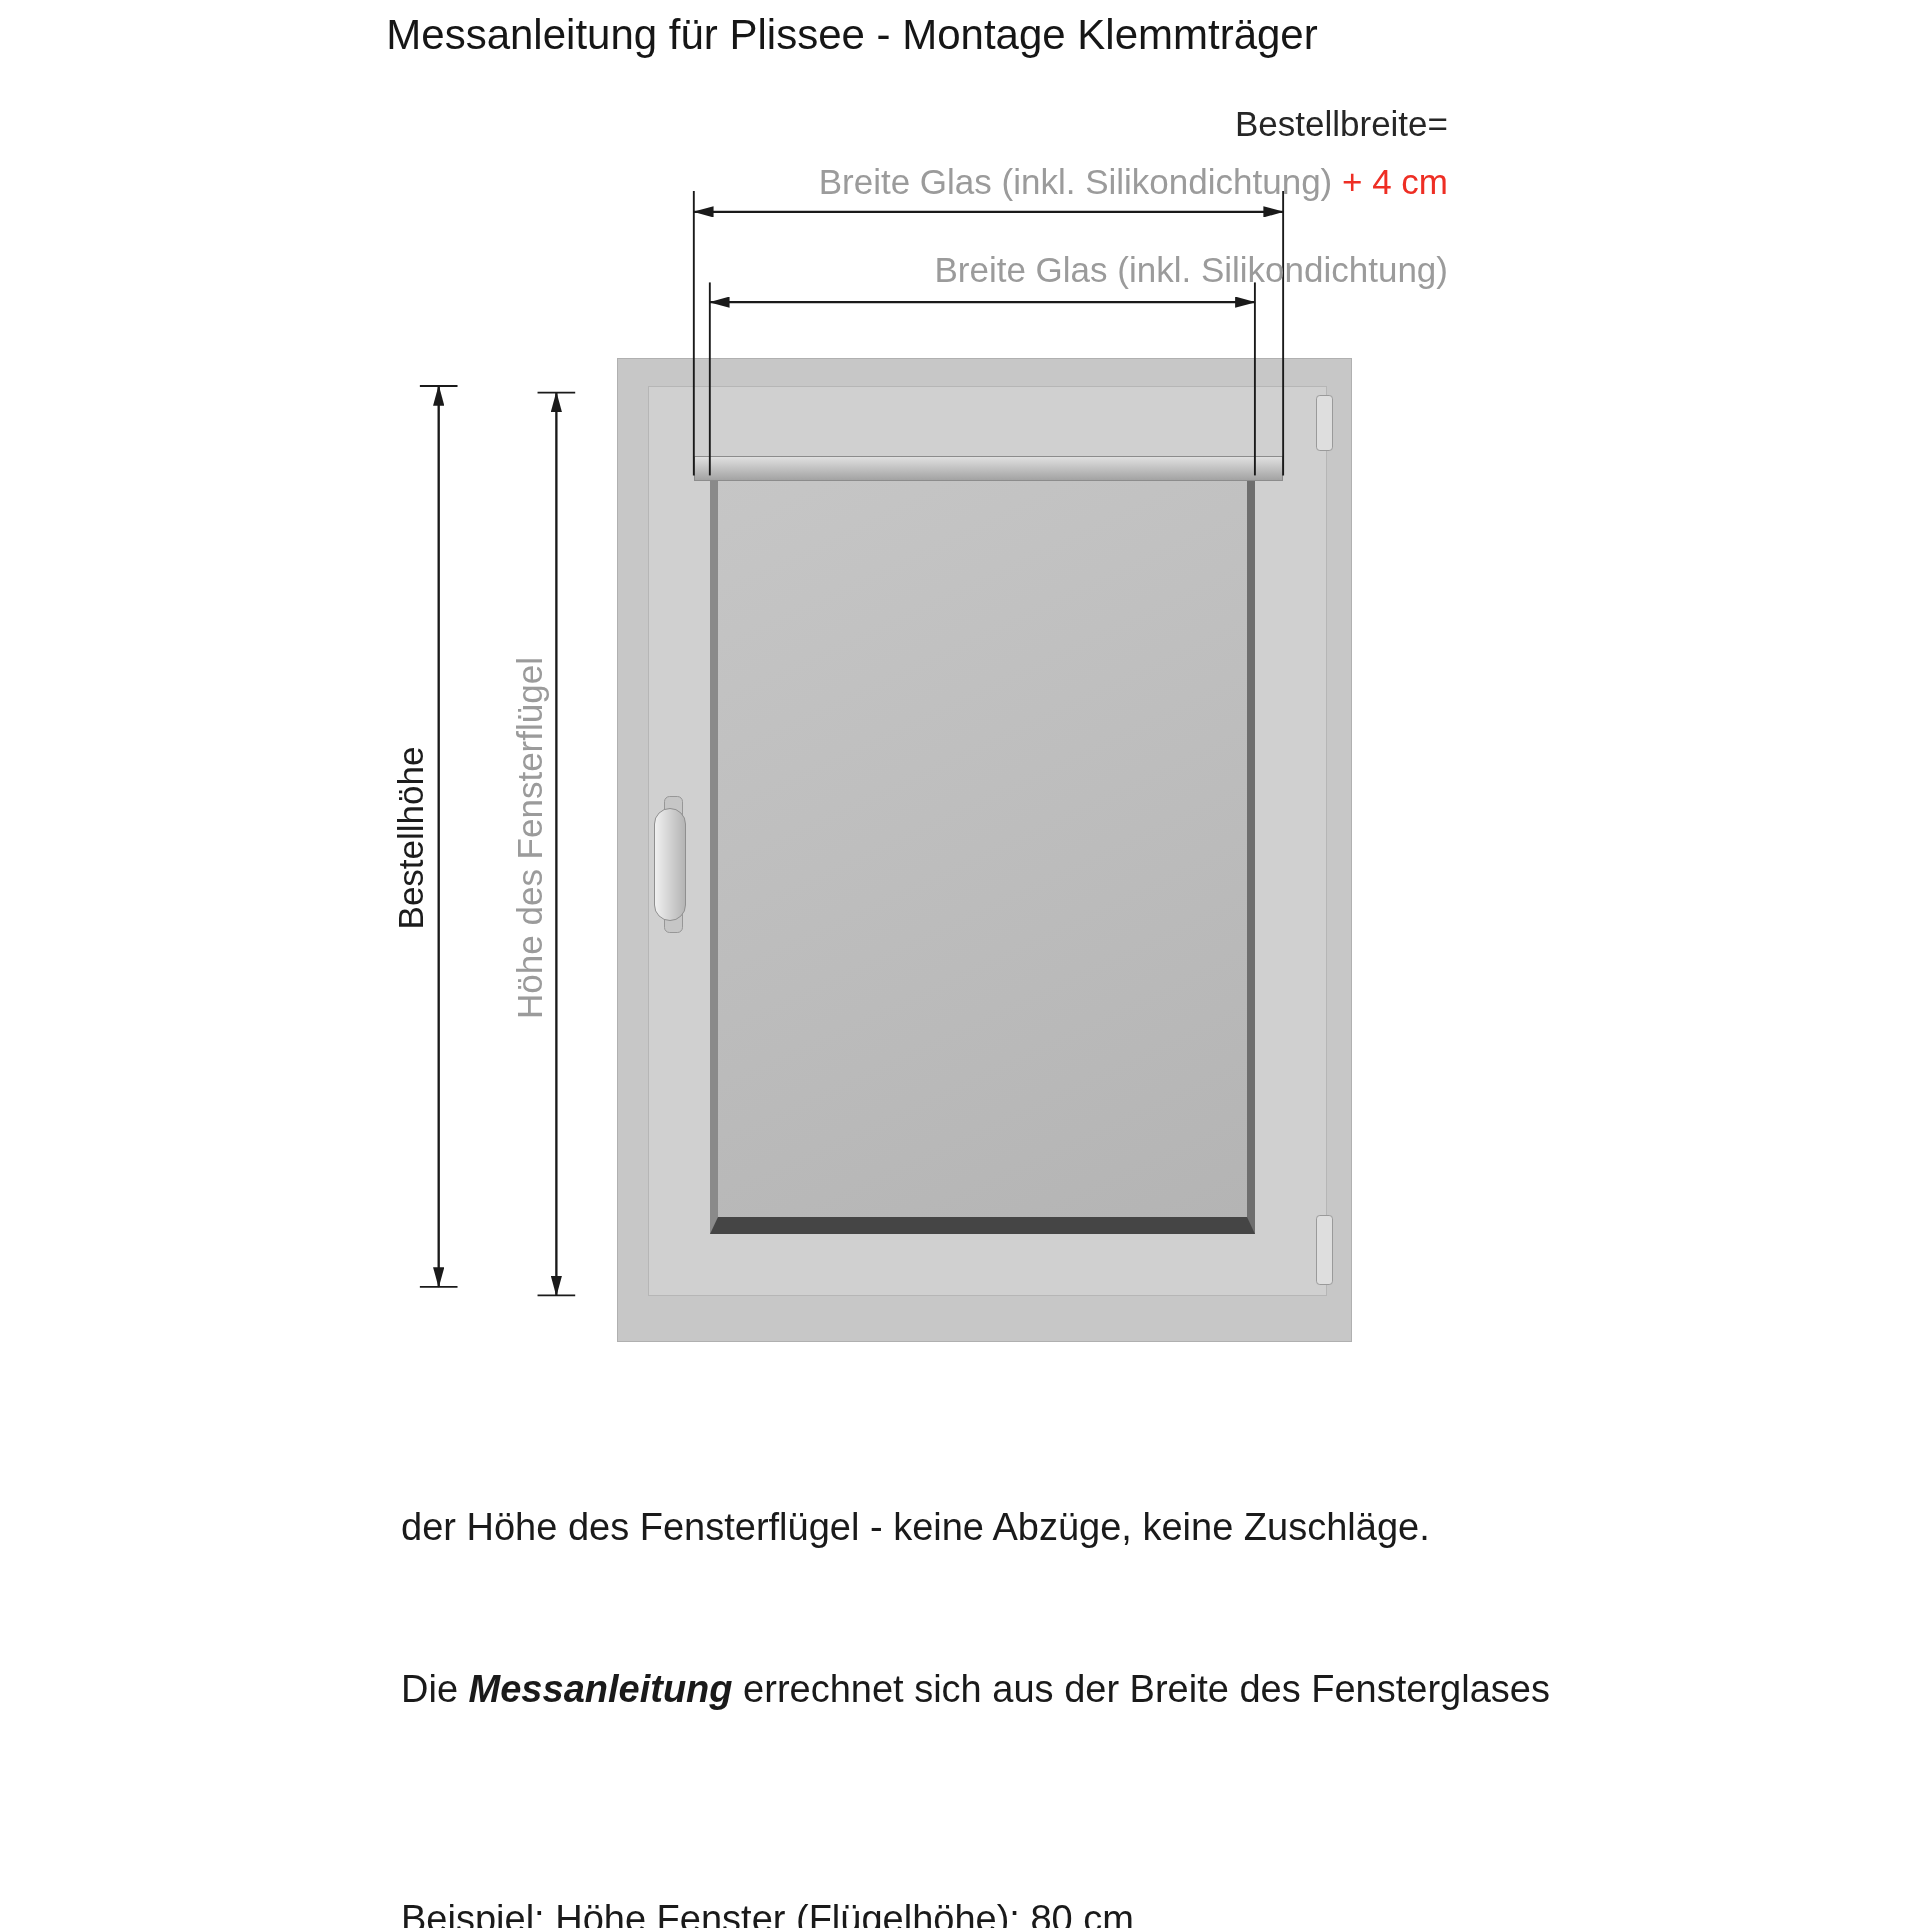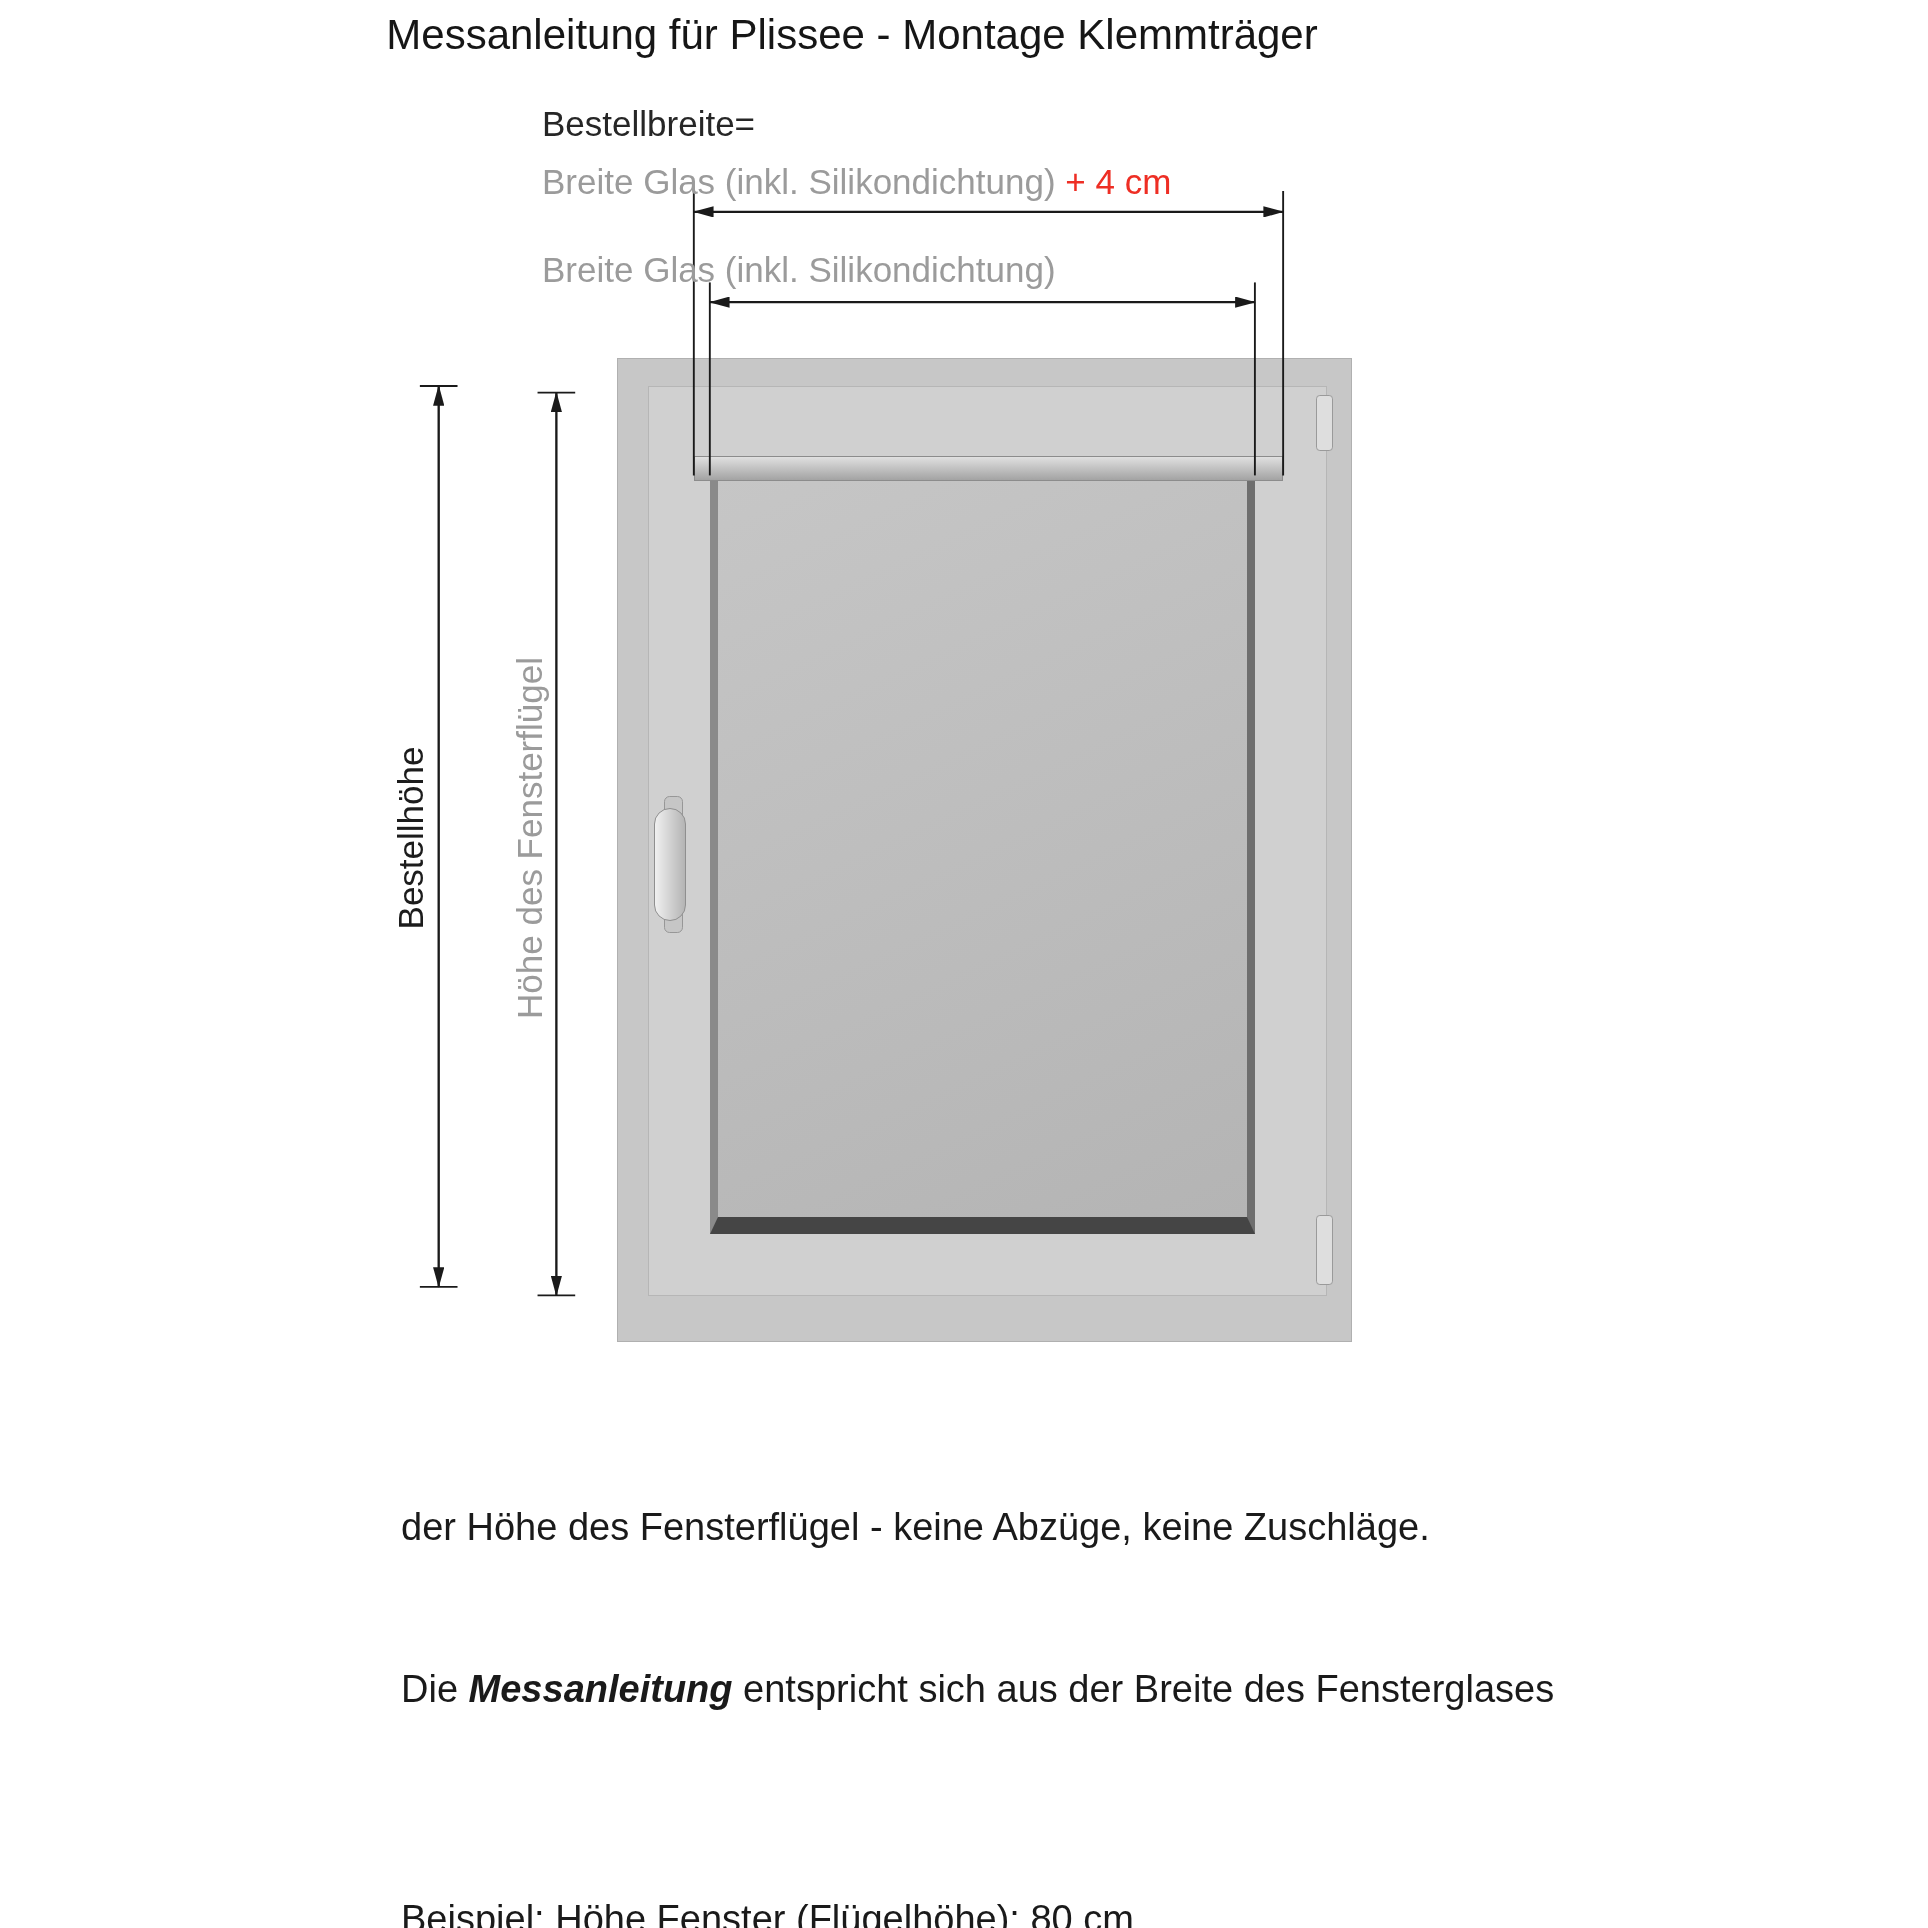--- a/index.html
+++ b/index.html
@@ -8,21 +8,21 @@
     position:relative; width:1704px; height:1928px; background:#ffffff;
     font-family:"Liberation Sans", sans-serif; color:var(--color-ink,#1a1a1a);
     overflow:hidden;
   }
   .title {
     position:absolute; top:11.3px; left:0; width:100%; text-align:center;
     font-size:42px; font-weight:400; color:#161616;
   }
 
   
-  .hlabel { position:absolute; left:542px; width:942px; text-align:left; font-size:35px; white-space:nowrap; }
+  .hlabel { position:absolute; left:506px; width:942px; text-align:right; font-size:35px; white-space:nowrap; }
   .order-width { top:104px; color:#262626; }
   .glass-width-plus { top:162px; color:var(--color-gray_label,#9b9b9b); }
   .glass-width-plus .red { color:var(--color-red,#ee2e24); }
   .glass-width { top:250px; color:var(--color-gray_label,#9b9b9b); }
 
   
   .vlabel { position:absolute; white-space:nowrap; font-size:35px;
     transform:translate(-50%,-50%) rotate(-90deg); }
   .order-height { left:411px; top:838px; color:#1c1c1c; }
   .sash-height  { left:530px; top:838px; color:var(--color-gray_label,#9b9b9b); }
@@ -99,21 +99,21 @@
   </svg>
 
   <div class="hlabel order-width">Bestellbreite=</div>
   <div class="hlabel glass-width-plus"><span>Breite Glas (inkl. Silikondichtung) </span><span class="red">+ 4 cm</span></div>
   <div class="hlabel glass-width">Breite Glas (inkl. Silikondichtung)</div>
   <div class="vlabel order-height">Bestellhöhe</div>
   <div class="vlabel sash-height">Höhe des Fensterflügel</div>
 
   <div class="bodytext">
     <div>der Höhe des Fensterflügel - keine Abzüge, keine Zuschläge.</div>
-    <div><span>Die </span><span class="em">Messanleitung</span><span> entspricht sich aus der Breite des Fensterglases</span></div>
+    <div><span>Die </span><span class="em">Messanleitung</span><span> errechnet sich aus der Breite des Fensterglases</span></div>
     
     
     
     
   </div>
 
   <div class="example">
     <div>Beispiel: Höhe Fenster (Flügelhöhe): 80 cm</div>
     
     

